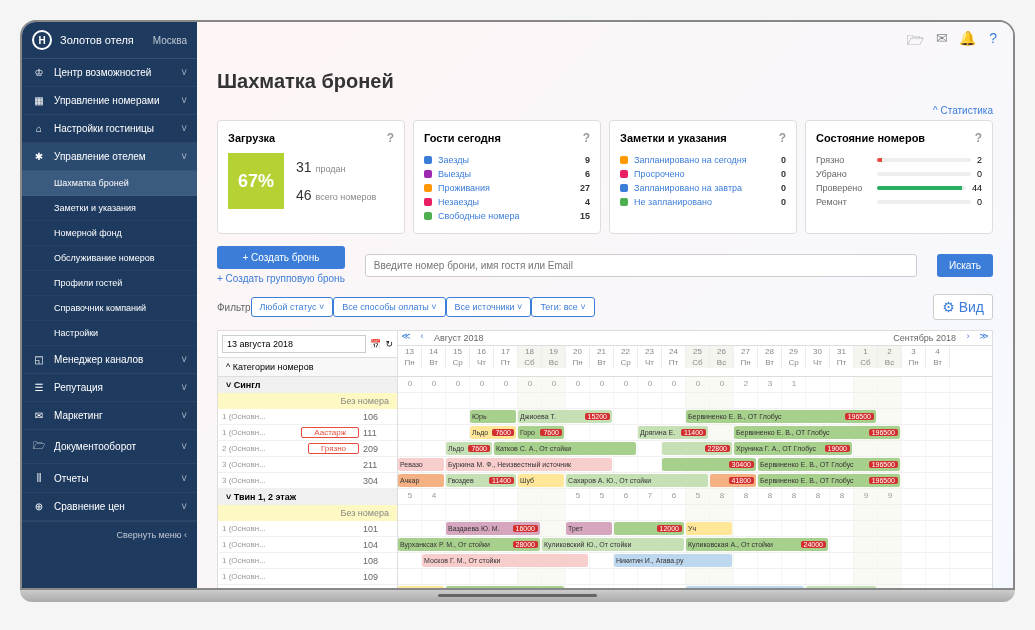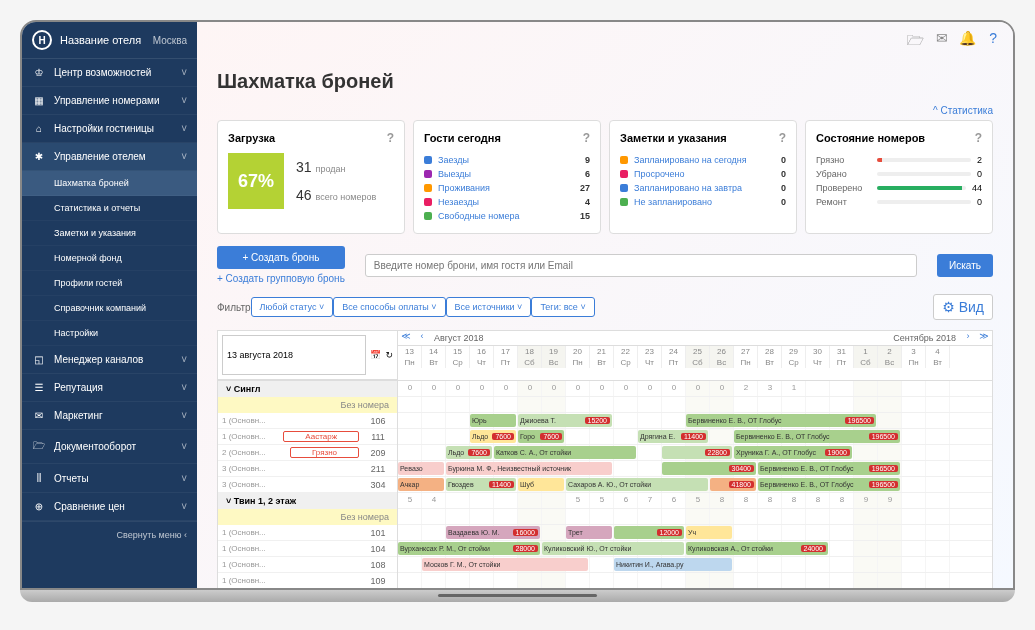--- a/index.html
+++ b/index.html
@@ -47,38 +47,38 @@
 .search-box{flex:1;margin-left:auto}
 .search-box input{width:100%;padding:5px 8px;border:1px solid #ccc;border-radius:3px;font-size:10px}
 .actions2{display:flex;align-items:center;padding:0 20px 10px;}
 .filter-label{font-size:10px;color:#666}
 .filter-select{border:1px solid #3b7dd8;color:#3b7dd8;background:#fff;padding:4px 8px;border-radius:3px;font-size:9px;cursor:pointer}
 .btn-view{margin-left:auto;border:1px solid #ccc;background:#fff;padding:4px 8px;border-radius:3px;font-size:14px;cursor:pointer;color:#3b7dd8}
 .gantt{margin:0 20px;background:#fff;border:1px solid #ddd;font-size:9px}
 .gantt-header{display:flex;border-bottom:1px solid #ddd}
 .gantt-left{width:180px;border-right:1px solid #ddd;flex-shrink:0}
 .date-picker{padding:4px;display:flex;align-items:center;gap:4px;border-bottom:1px solid #ddd}
-.date-input{border:1px solid #ccc;padding:14px 4px;font-size:9px;flex:1}
+.date-input{border:1px solid #ccc;padding:3px 4px;font-size:9px;flex:1}
 .cat-header{padding:4px 8px;background:#f8f8f8;cursor:pointer}
 .gantt-right{flex:1;overflow:hidden}
 .month-row{display:flex;border-bottom:1px solid #ddd;font-size:9px;color:#666}
 .month-nav{width:16px;text-align:center;cursor:pointer;color:#3b7dd8}
 .month-label{padding:2px 4px}
 .month-spacer{flex:1}
 .day-row{display:flex}
 .day-col{width:24px;text-align:center;border-right:1px solid #eee;padding:1px 0;font-size:8px;color:#888;flex-shrink:0}
 .day-col.weekend{background:#f5f5f0}
 .gantt-body{display:flex}
 .room-list{width:180px;border-right:1px solid #ddd;flex-shrink:0}
 .cat-row{padding:3px 8px;background:#f0f0f0;font-weight:bold;cursor:pointer}
 .subcat-row{padding:3px 8px;text-align:right;color:#888;background:#fef9c3}
 .room-row{display:flex;padding:2px 4px;border-bottom:1px solid #f0f0f0;height:16px;align-items:center}
 .room-rate{flex:1;color:#999;font-size:8px}
-.room-num{width:30px;text-align:center;color:#666}
-.room-status{border:1px solid #e74c3c;color:#e74c3c;font-size:8px;padding:0 21px;border-radius:2px;margin-right:4px}
+.room-num{width:30px;text-align:left;color:#666}
+.room-status{border:1px solid #e74c3c;color:#e74c3c;font-size:8px;padding:0 12px;border-radius:2px;margin-right:4px}
 .timeline{flex:1;position:relative;overflow:hidden}
 .timeline-row{height:16px;border-bottom:1px solid #f0f0f0;position:relative;display:flex}
 .timeline-cell{width:24px;border-right:1px solid #f5f5f5;flex-shrink:0}
 .timeline-cell.weekend{background:#fafaf5}
 .booking{position:absolute;height:13px;top:1px;border-radius:2px;font-size:7px;color:#333;padding:0 2px;overflow:hidden;white-space:nowrap;display:flex;align-items:center}
 .booking .price{background:#d32f2f;color:#fff;padding:0 3px;margin-left:auto;border-radius:2px}
 .booking.green{background:#a8d08d}
 .booking.lgreen{background:#c5e0b4}
 .booking.orange{background:#f4b183}
 .booking.yellow{background:#ffe699}
@@ -91,21 +91,21 @@
 </style>
 </head>
 <body>
 
 <div class="laptop">
 <div class="screen">
 <div class="app">
   <div class="sidebar">
     <div class="sidebar-header">
       <div class="logo">H</div>
-      <span class="hotel-name">Название отеля</span>
+      <span class="hotel-name">Золотов отеля</span>
       <span class="hotel-city">Москва</span>
     </div>
     <div id="nav-container">
             <div class="nav-item">
               <span class="nav-icon">♔</span>
               <span>Центр возможностей</span>
               <span class="chev">˅</span>
             </div>
             <div class="nav-item">
               <span class="nav-icon">▦</span>
@@ -116,23 +116,23 @@
               <span class="nav-icon">⌂</span>
               <span>Настройки гостиницы</span>
               <span class="chev">˅</span>
             </div>
             <div class="nav-item active">
               <span class="nav-icon">✱</span>
               <span>Управление отелем</span>
               <span class="chev">˅</span>
             </div>
             <div class="sub-item active">Шахматка броней</div>
-            <div class="sub-item">Статистика и отчеты</div>
             <div class="sub-item">Заметки и указания</div>
             <div class="sub-item">Номерной фонд</div>
+            <div class="sub-item">Обслуживание номеров</div>
             <div class="sub-item">Профили гостей</div>
             <div class="sub-item">Справочник компаний</div>
             <div class="sub-item">Настройки</div>
             <div class="nav-item">
               <span class="nav-icon">◱</span>
               <span>Менеджер каналов</span>
               <span class="chev">˅</span>
             </div>
             <div class="nav-item">
               <span class="nav-icon">☰</span>
@@ -300,20 +300,21 @@
       <button class="btn-view">⚙ Вид</button>
     </div>
     <div class="gantt">
       <div class="gantt-header">
         <div class="gantt-left">
           <div class="date-picker">
             <input class="date-input" value="13 августа 2018" style="">
             <span>📅</span>
             <span>↻</span>
           </div>
+          <div class="cat-header">^ Категории номеров</div>
         </div>
         <div class="gantt-right">
           <div class="month-row">
             <span class="month-nav">≪</span>
             <span class="month-nav">‹</span>
             <span class="month-label">Август 2018</span>
             <span class="month-spacer"></span>
             <span class="month-label">Сентябрь 2018</span>
             <span class="month-nav">›</span>
             <span class="month-nav">≫</span>

